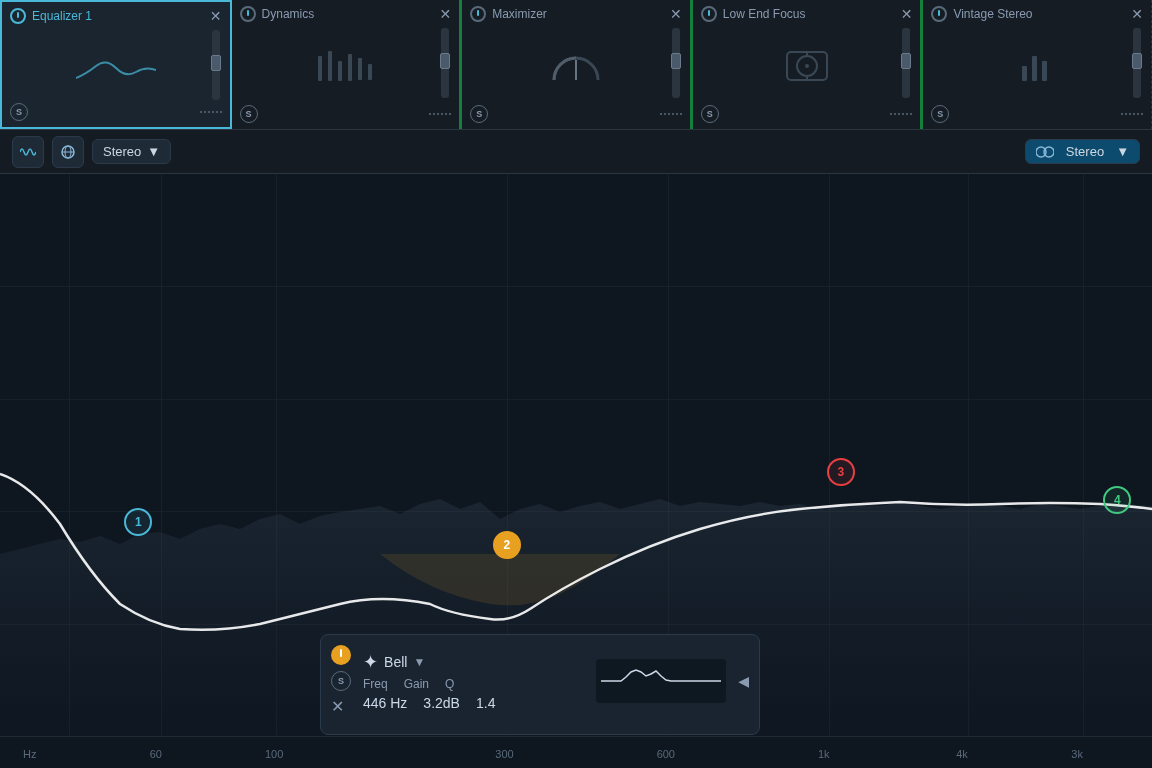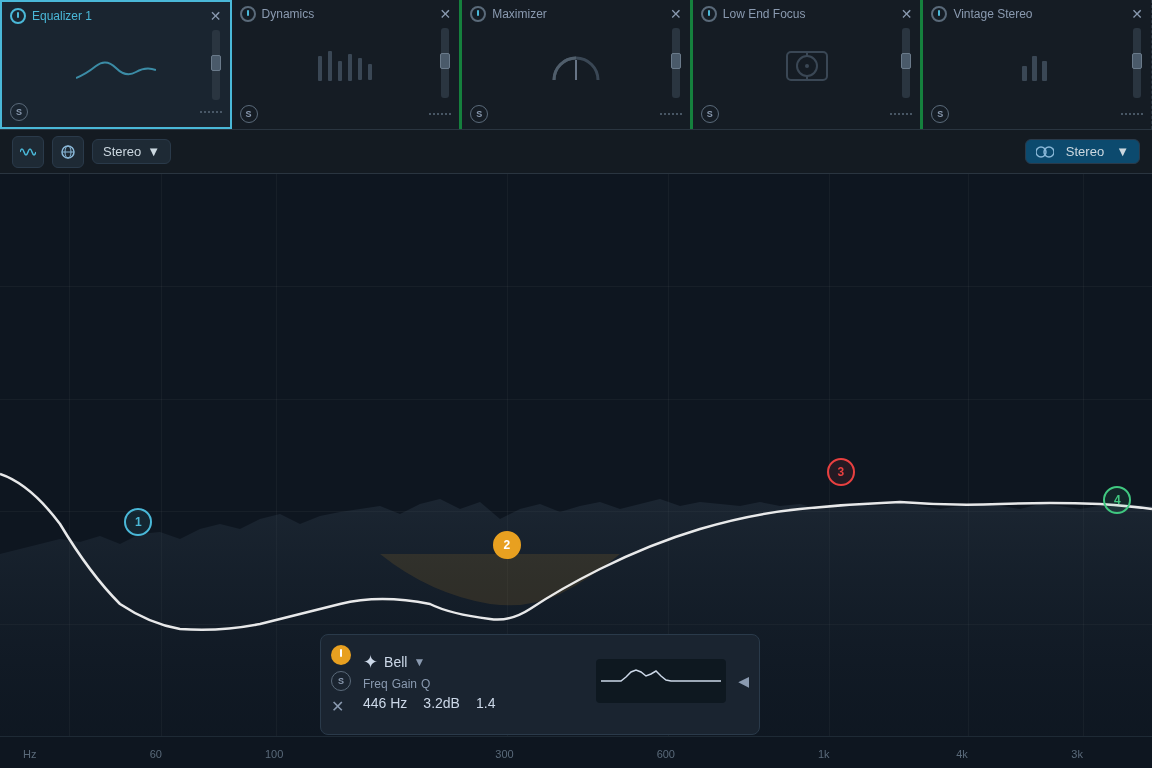--- a/index.html
+++ b/index.html
@@ -358,21 +358,21 @@
       background: #0e1820;
       border-radius: 4px;
       display: flex;
       align-items: center;
       justify-content: center;
       overflow: hidden;
     }
 
     .band-params-row {
       display: flex;
-      gap: 4px;
+      gap: 16px;
       font-size: 12px;
       color: #8a9ab0;
       margin-bottom: 4px;
     }
 
     .band-params-values {
       display: flex;
       gap: 16px;
       font-size: 14px;
       color: #ccd8e8;

